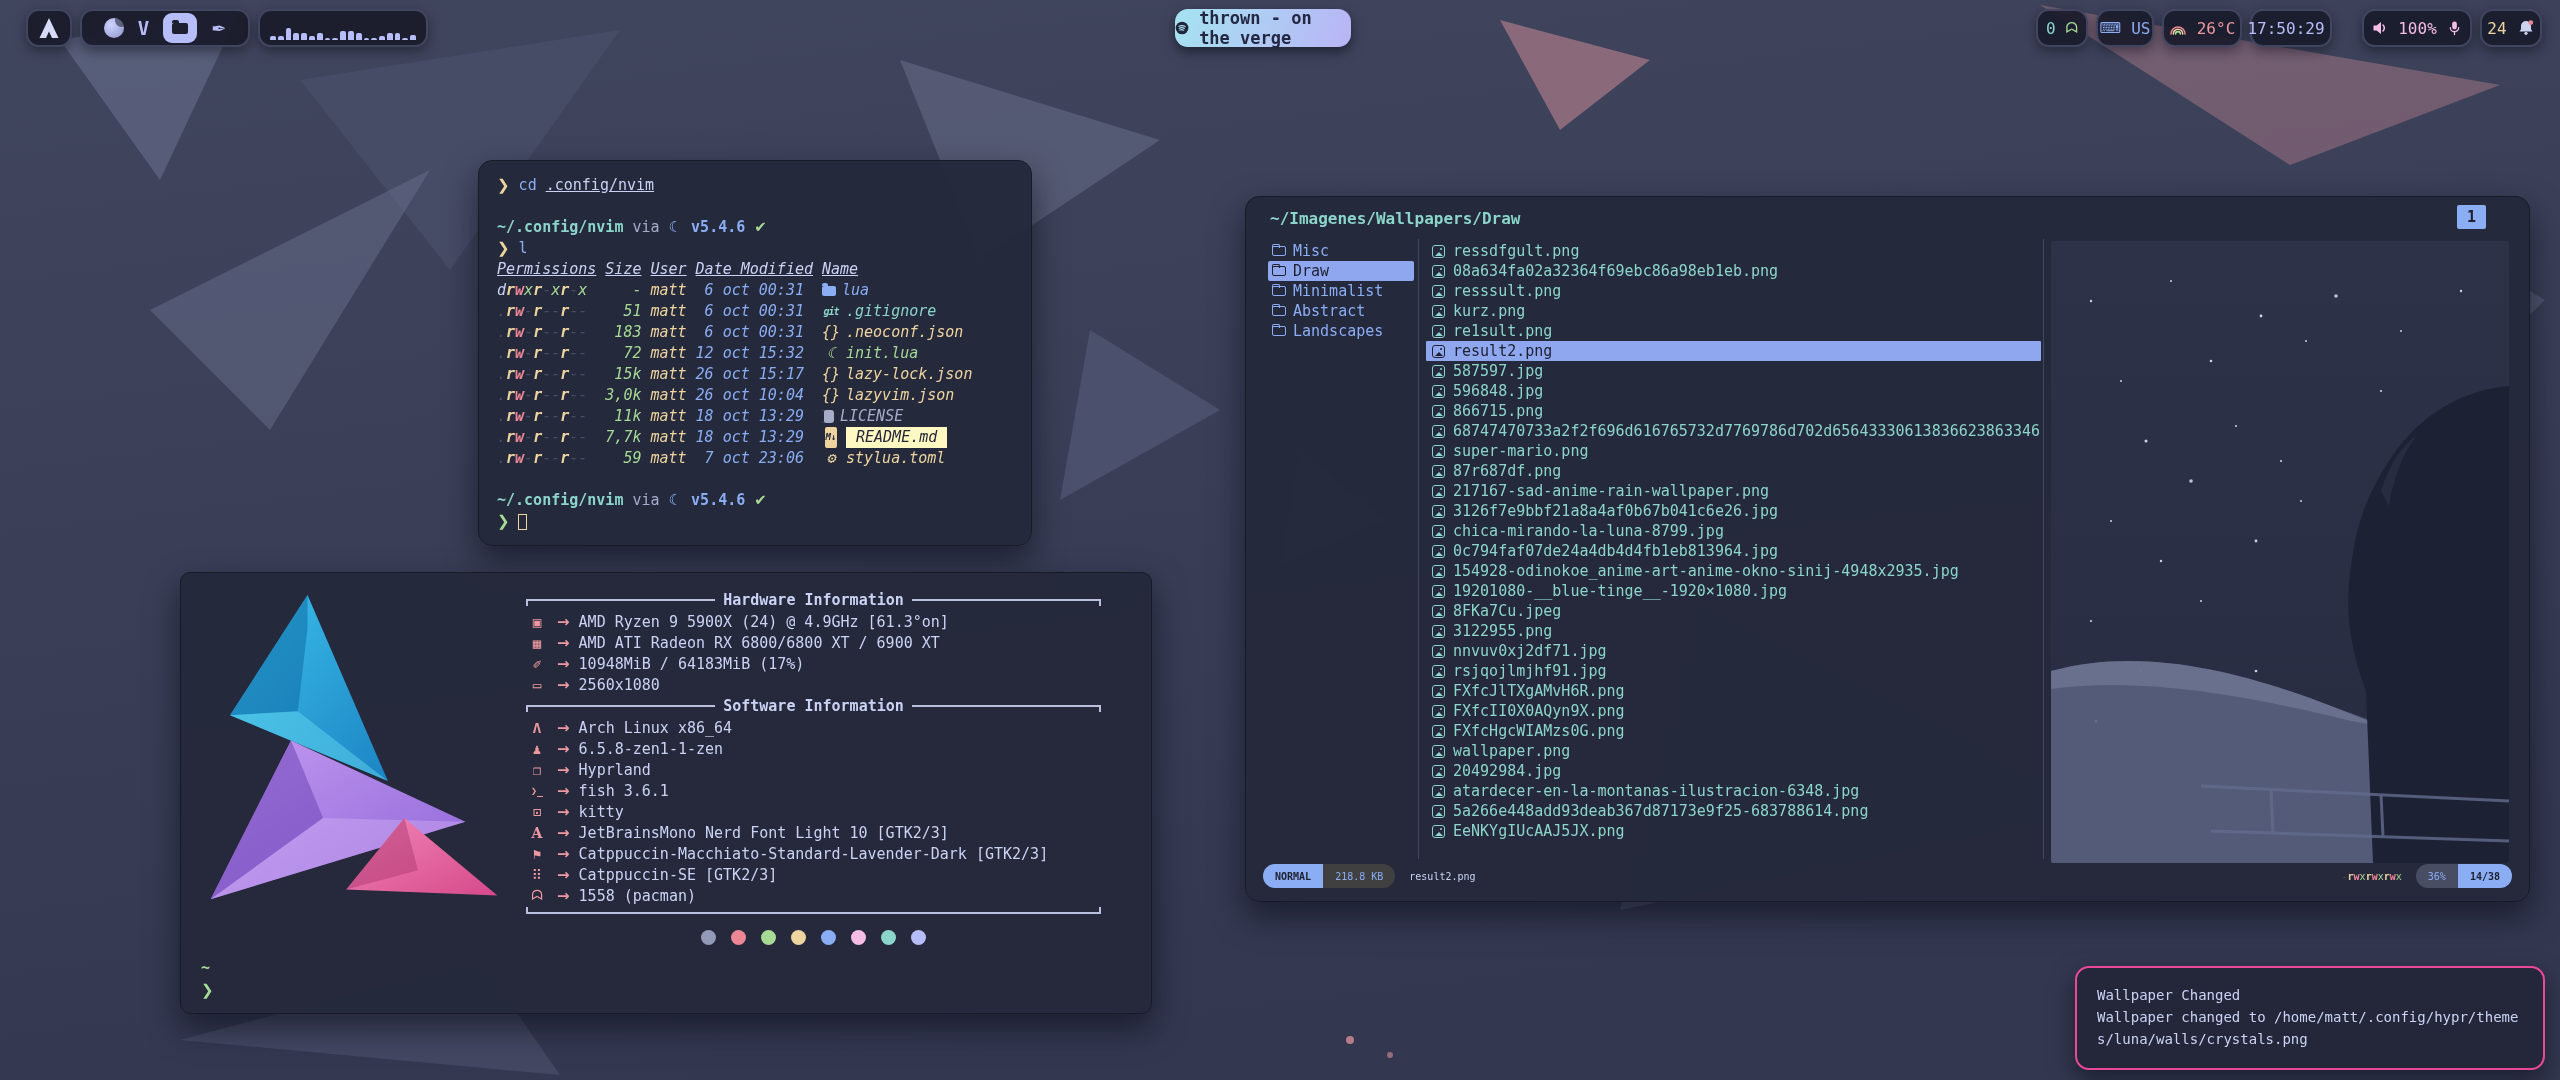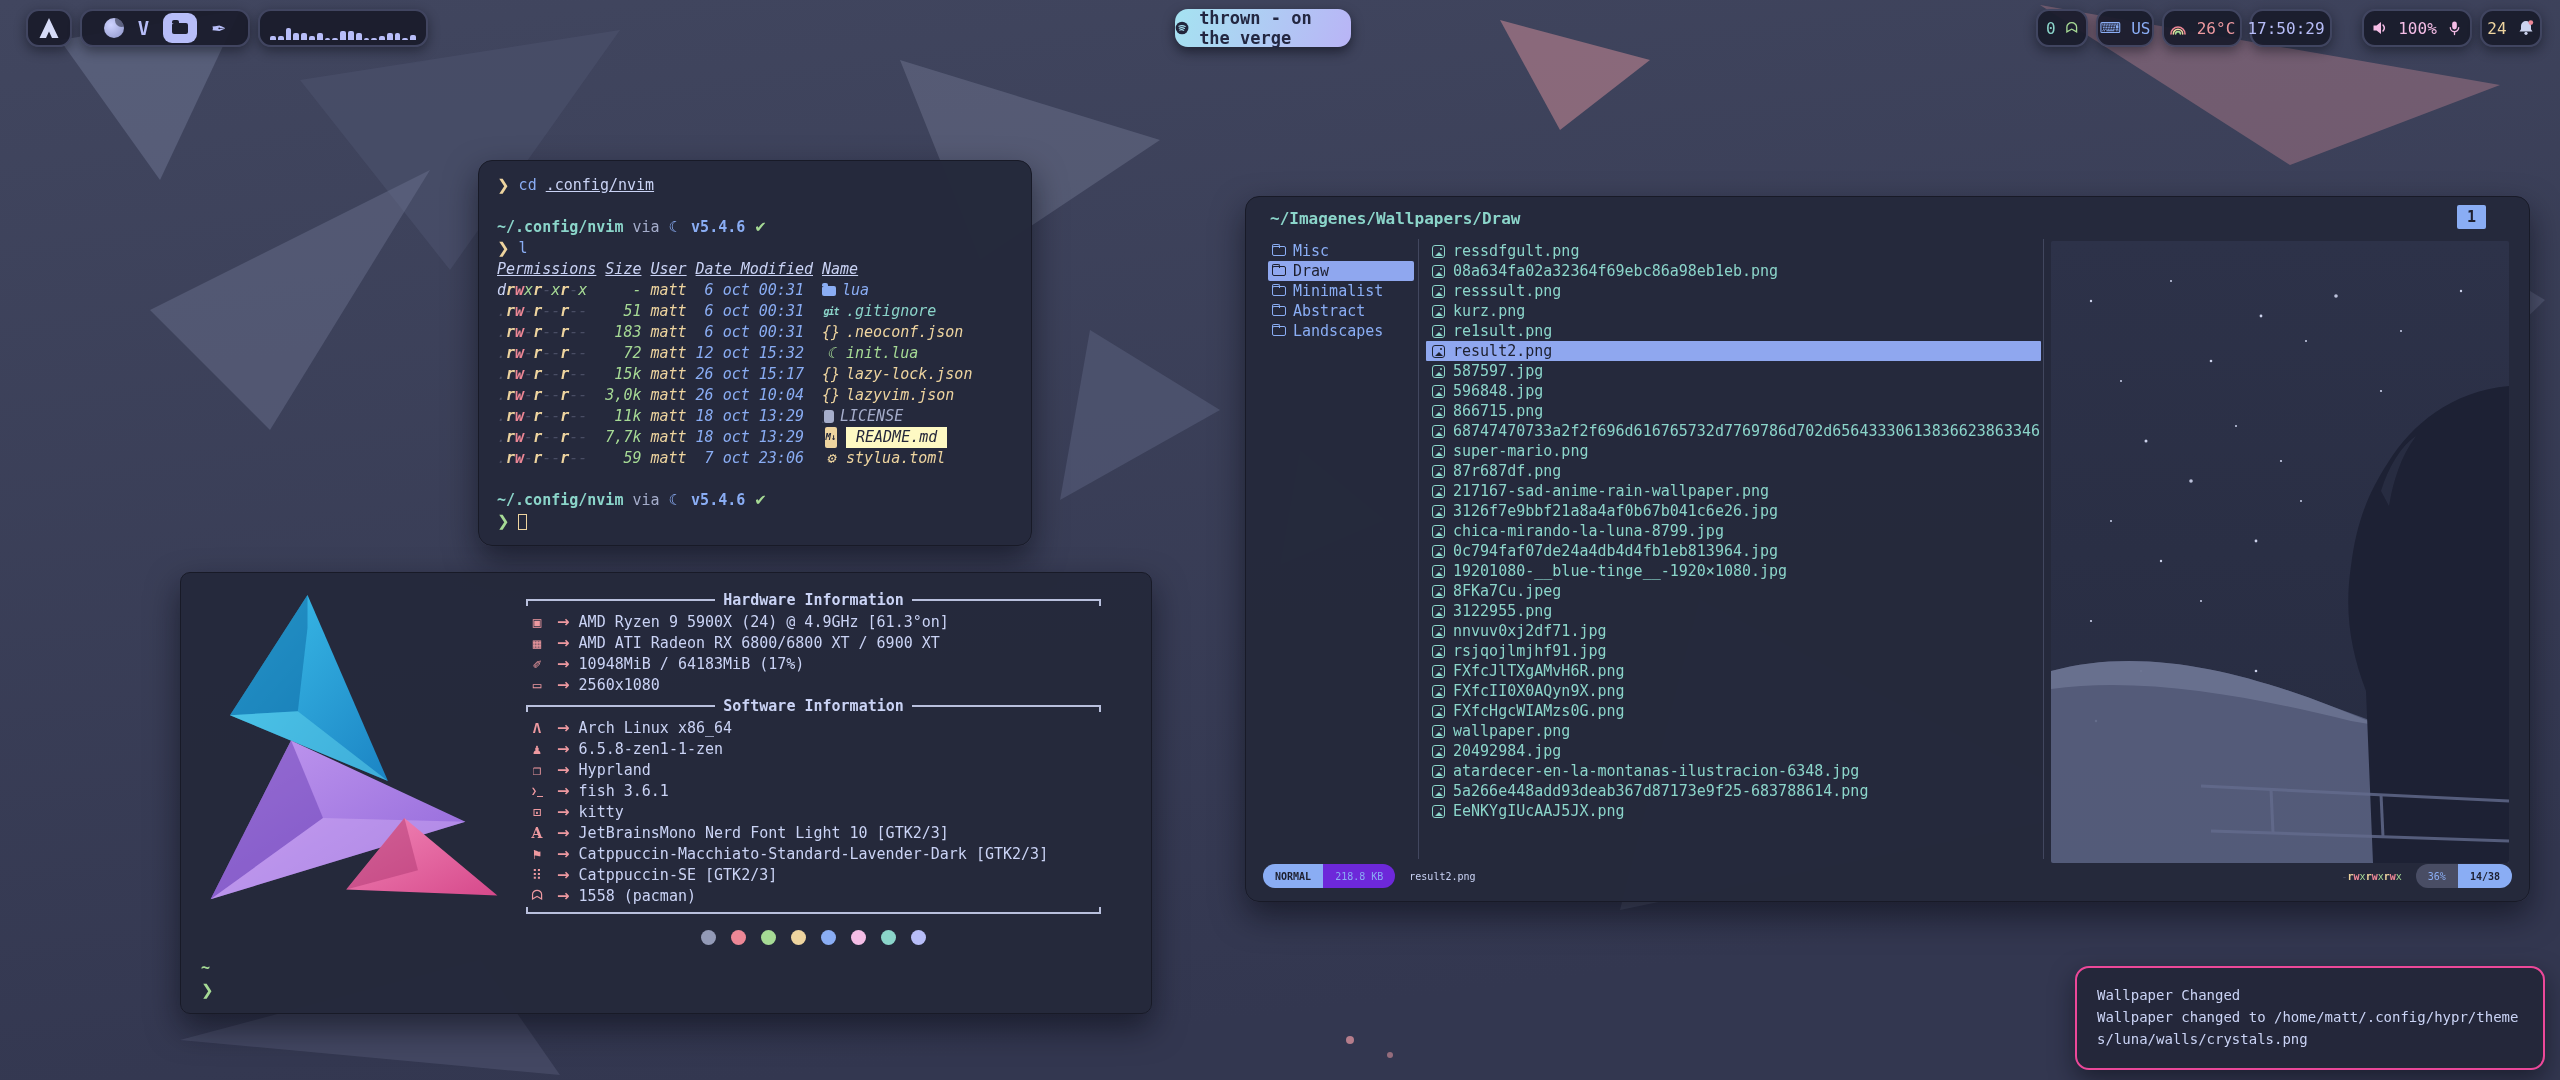--- a/index.html
+++ b/index.html
@@ -147,21 +147,21 @@
     border-left:4px solid transparent; border-right:4px solid transparent;
     border-bottom:4px solid currentColor; }
   .img-ic::before { content:""; position:absolute; right:2px; top:2px; width:2.5px; height:2.5px;
     border-radius:50%; background:currentColor; }
   #preview { position:absolute; left:805px; top:44px; width:458px; height:622px; border-radius:2px; overflow:hidden; }
   .fm-status { position:absolute; left:17px; right:17px; bottom:12px; height:26px;
     display:flex; align-items:center; font-size:10px; }
   .cap { display:flex; height:24px; border-radius:12px; overflow:hidden; }
   .seg { display:flex; align-items:center; padding:0 12px; }
   .seg.mode { background:#8aadf4; color:#1e2030; font-weight:bold; }
-  .seg.size { background:#6d28d9; color:#8aadf4; }
+  .seg.size { background:#404040; color:#8aadf4; }
   .seg.pct  { background:#494d64; color:#8aadf4; }
   .seg.pos  { background:#8aadf4; color:#1e2030; font-weight:bold; }
   .fm-file-lbl { margin-left:14px; color:#cad3f5; }
   .fm-right { margin-left:auto; display:flex; align-items:center; gap:14px; }
 
   
   #notif { position:absolute; left:2075px; top:966px; width:470px; height:104px;
     background:#24273a; border:2px solid #ec4899; border-radius:14px;
     padding:16px 20px; font-size:14px; line-height:22px; color:#cad3f5;
     box-shadow:0 10px 24px rgba(8,10,18,.5); }
@@ -668,20 +668,24 @@
   <div class="fm-row">
     <span class="img-ic"></span>
     <span>chica-mirando-la-luna-8799.jpg</span>
   </div>
 
   <div class="fm-row">
     <span class="img-ic"></span>
     <span>0c794faf07de24a4db4d4fb1eb813964.jpg</span>
   </div>
 
+  <div class="fm-row">
+    <span class="img-ic"></span>
+    <span>154928-odinokoe_anime-art-anime-okno-sinij-4948x2935.jpg</span>
+  </div>
 
   <div class="fm-row">
     <span class="img-ic"></span>
     <span>19201080-__blue-tinge__-1920×1080.jpg</span>
   </div>
 
   <div class="fm-row">
     <span class="img-ic"></span>
     <span>8FKa7Cu.jpeg</span>
   </div>

